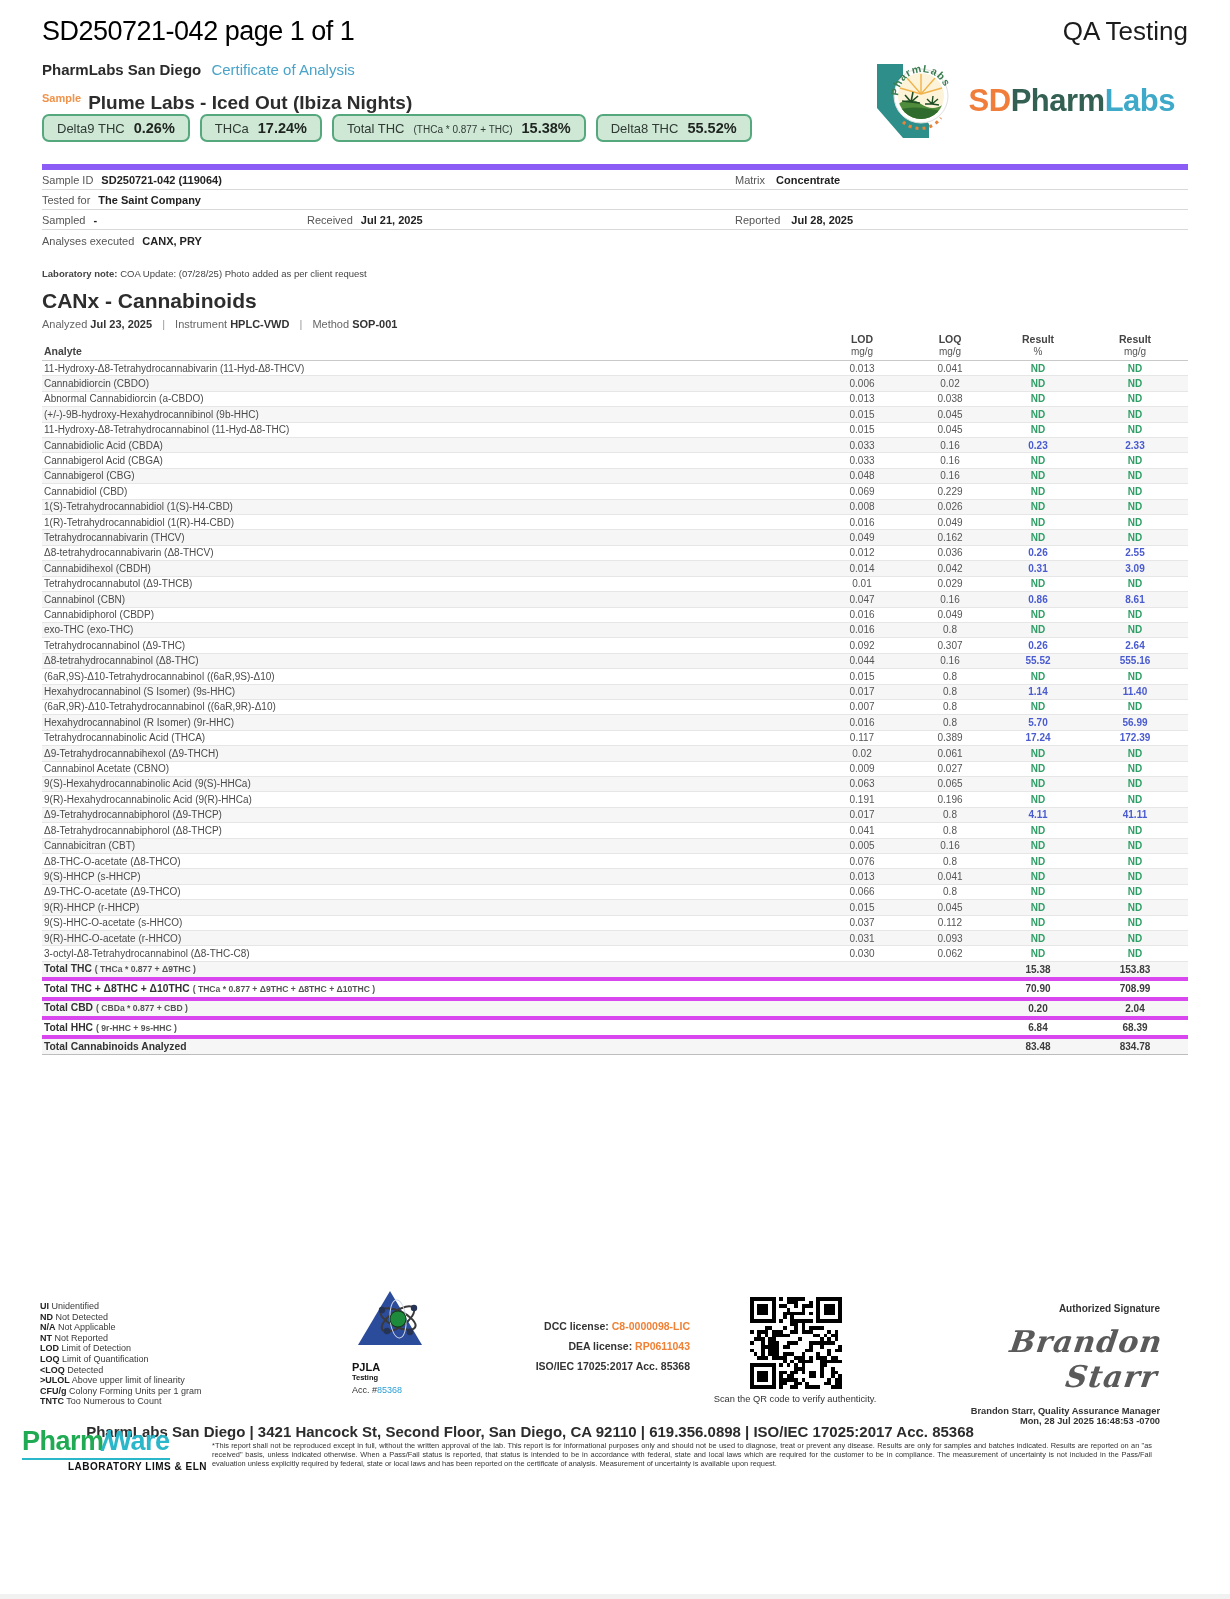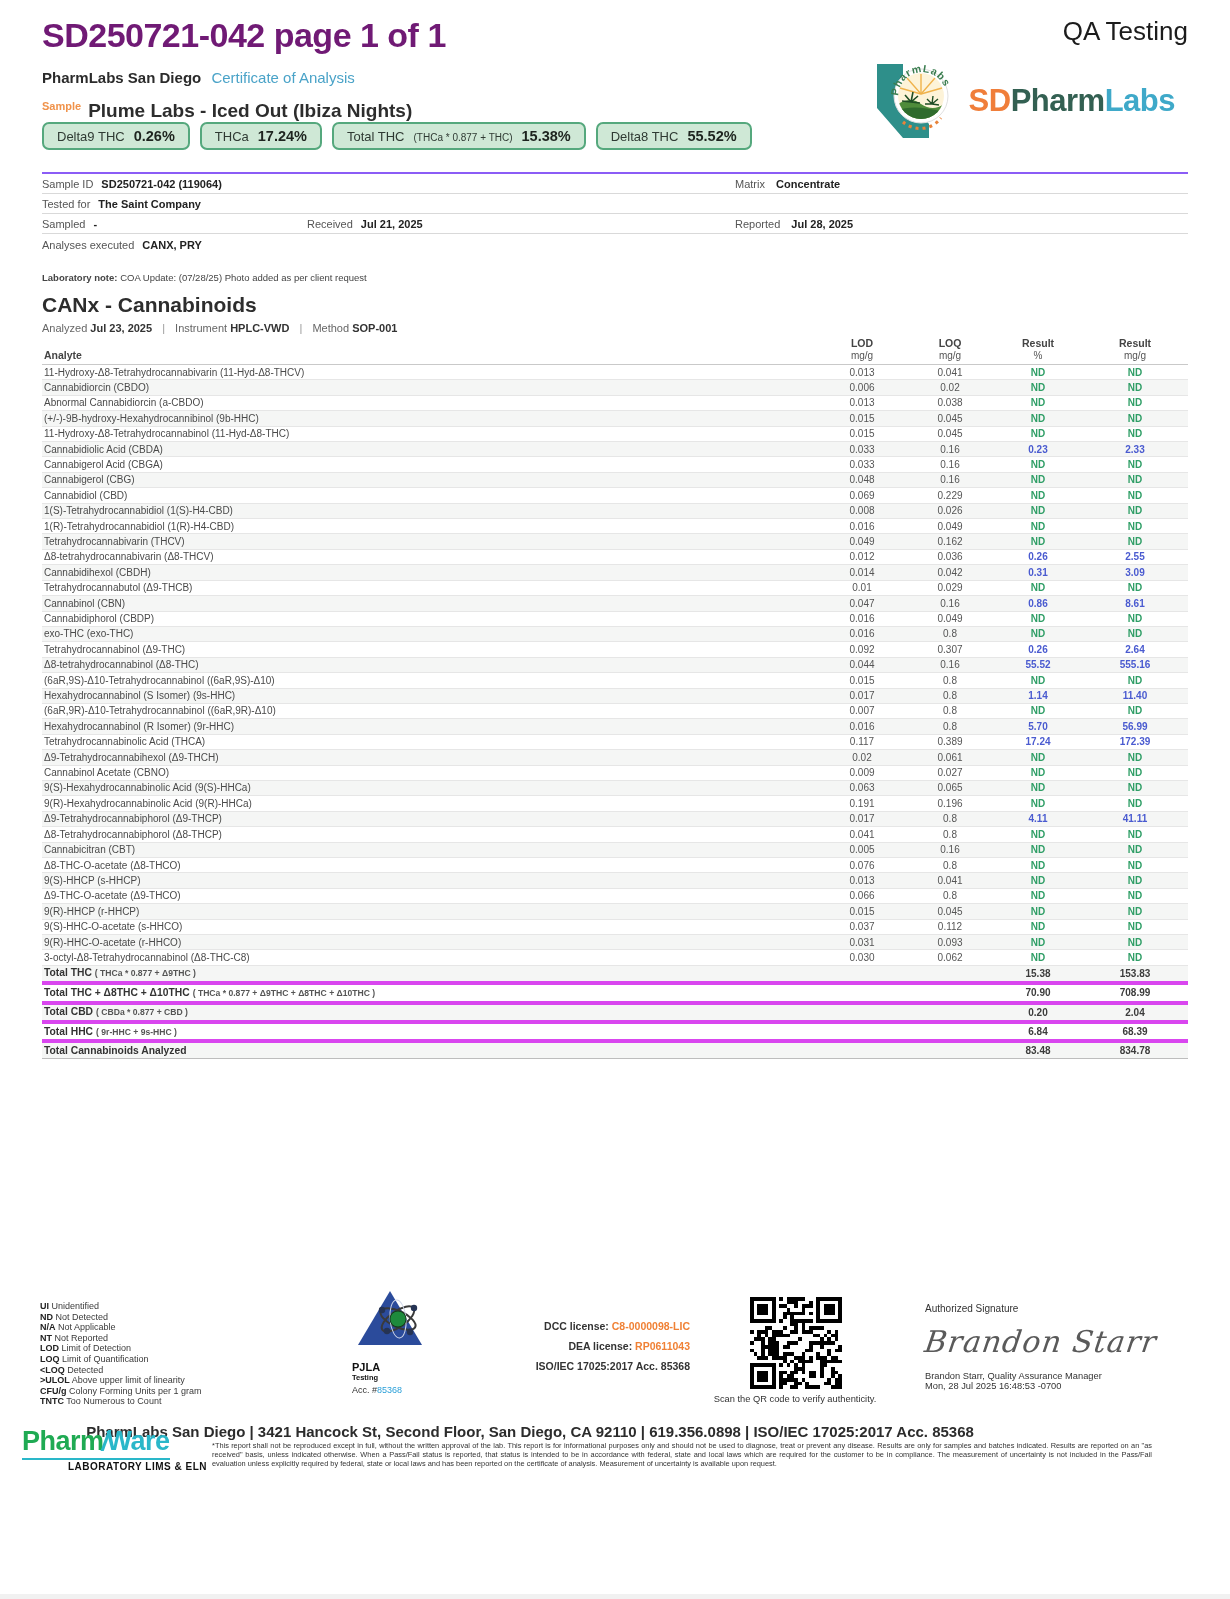--- a/index.html
+++ b/index.html
@@ -1,42 +1,42 @@
 <!DOCTYPE html>
 <html><head>
 <meta charset="utf-8">
 <style>
   * { margin:0; padding:0; box-sizing:border-box; }
   html,body { width:1230px; height:1599px; background:#fff; font-family:"Liberation Sans",sans-serif; color:#333; overflow:hidden; position:relative; }
   .page { padding:0 42px; position:relative; }
 
   
   .topbar { display:flex; justify-content:space-between; align-items:flex-start; padding-top:16px; }
-  .doc-title { font-size:34px; font-weight:700; letter-spacing:-0.5px; color:#701a75; }
+  .doc-title { font-size:27px; font-weight:400; letter-spacing:-0.5px; color:#000000; }
   .qa { font-size:26px; font-weight:400; color:#1c1c1c; }
 
   .lab-line { margin-top:14px; font-size:15px; }
   .lab-name { font-weight:700; color:#2b2b2b; }
   .coa { color:#4AA3C8; margin-left:6px; font-weight:500; }
 
   .sample-line { margin-top:14px; display:flex; align-items:flex-start; }
   .sample-label { font-size:11px; color:#F0924A; font-weight:600; margin-right:7px; }
   .sample-name { font-size:19px; font-weight:700; color:#2d2d2d; }
 
   
   .badges { display:flex; gap:10px; margin-top:0; }
   .badge { background:#CFE8D6; border:2px solid #55A87D; border-radius:7px; padding:4px 13px; display:flex; align-items:baseline; gap:9px; }
   .badge .blabel { font-size:13px; color:#2f3a33; font-weight:500; }
   .badge .bformula { font-size:10px; color:#2f3a33; }
   .badge .bvalue { font-size:14.5px; font-weight:700; color:#1e241f; }
 
   
   .info { margin-top:22px; font-size:11px; }
   .info-row { display:flex; padding:4px 0 3px 0; border-bottom:1px solid #d9d9d9; }
-  .info-row.first { border-top:2px solid #8b5cf6; }
+  .info-row.first { border-top:6px solid #8b5cf6; }
   .info-row.last { border-bottom:none; padding-top:5px; }
   .ilabel { color:#555; margin-right:8px; }
   .ivalue { font-weight:700; color:#222; }
   .w-main { width:693px; display:flex; }
   .w-sampled { width:265px; display:flex; }
   .w-received { width:428px; display:flex; }
 
   .lab-note { margin-top:18px; font-size:9.5px; color:#444; }
   .lab-note b { font-weight:700; }
 
@@ -81,21 +81,21 @@
   .pjla-sub { font-size:7.5px; font-weight:700; color:#111; }
   .pjla-acc { font-size:9px; color:#333; margin-top:3px; }
   .pjla-acc .accno { color:#2A9FD8; }
 
   .licenses { left:505px; top:1316px; width:185px; text-align:right; font-size:10.5px; line-height:20px; color:#333; font-weight:600; }
   .lic-val { color:#F08135; font-weight:700; }
 
   .qr-wrap { left:748px; top:1297px; width:96px; text-align:center; }
   .qr-caption { position:absolute; left:700px; top:1394px; width:190px; text-align:center; font-size:9.3px; color:#333; }
 
-  .sig-block { left:925px; top:1303px; width:235px; text-align:left; }
+  .sig-block { left:925px; top:1303px; width:235px; text-align:right;font-weight:bold; }
   .sig-heading { font-size:10px; color:#333; }
   .sig-script { margin-top:10px; font-family:"DejaVu Serif",serif; font-style:italic; font-size:30px; color:#5a5a5a; transform:skewX(-8deg); letter-spacing:1px; }
   .sig-line1 { margin-top:12px; font-size:9.3px; color:#333; }
   .sig-line2 { font-size:9.3px; color:#333; }
 
   .address { left:0; top:1423px; width:1060px; text-align:center; font-size:15px; font-weight:700; color:#2c2c2c; }
   .disclaimer { left:212px; top:1441px; width:940px; font-size:7.4px; line-height:9.2px; color:#333; text-align:justify; }
 
   .pharmware { left:22px; top:1426px; width:185px; }
   .pw-word { font-size:27px; font-weight:700; letter-spacing:-0.5px; border-bottom:2px solid #2AB7C9; display:inline-block; padding-bottom:1px; }

